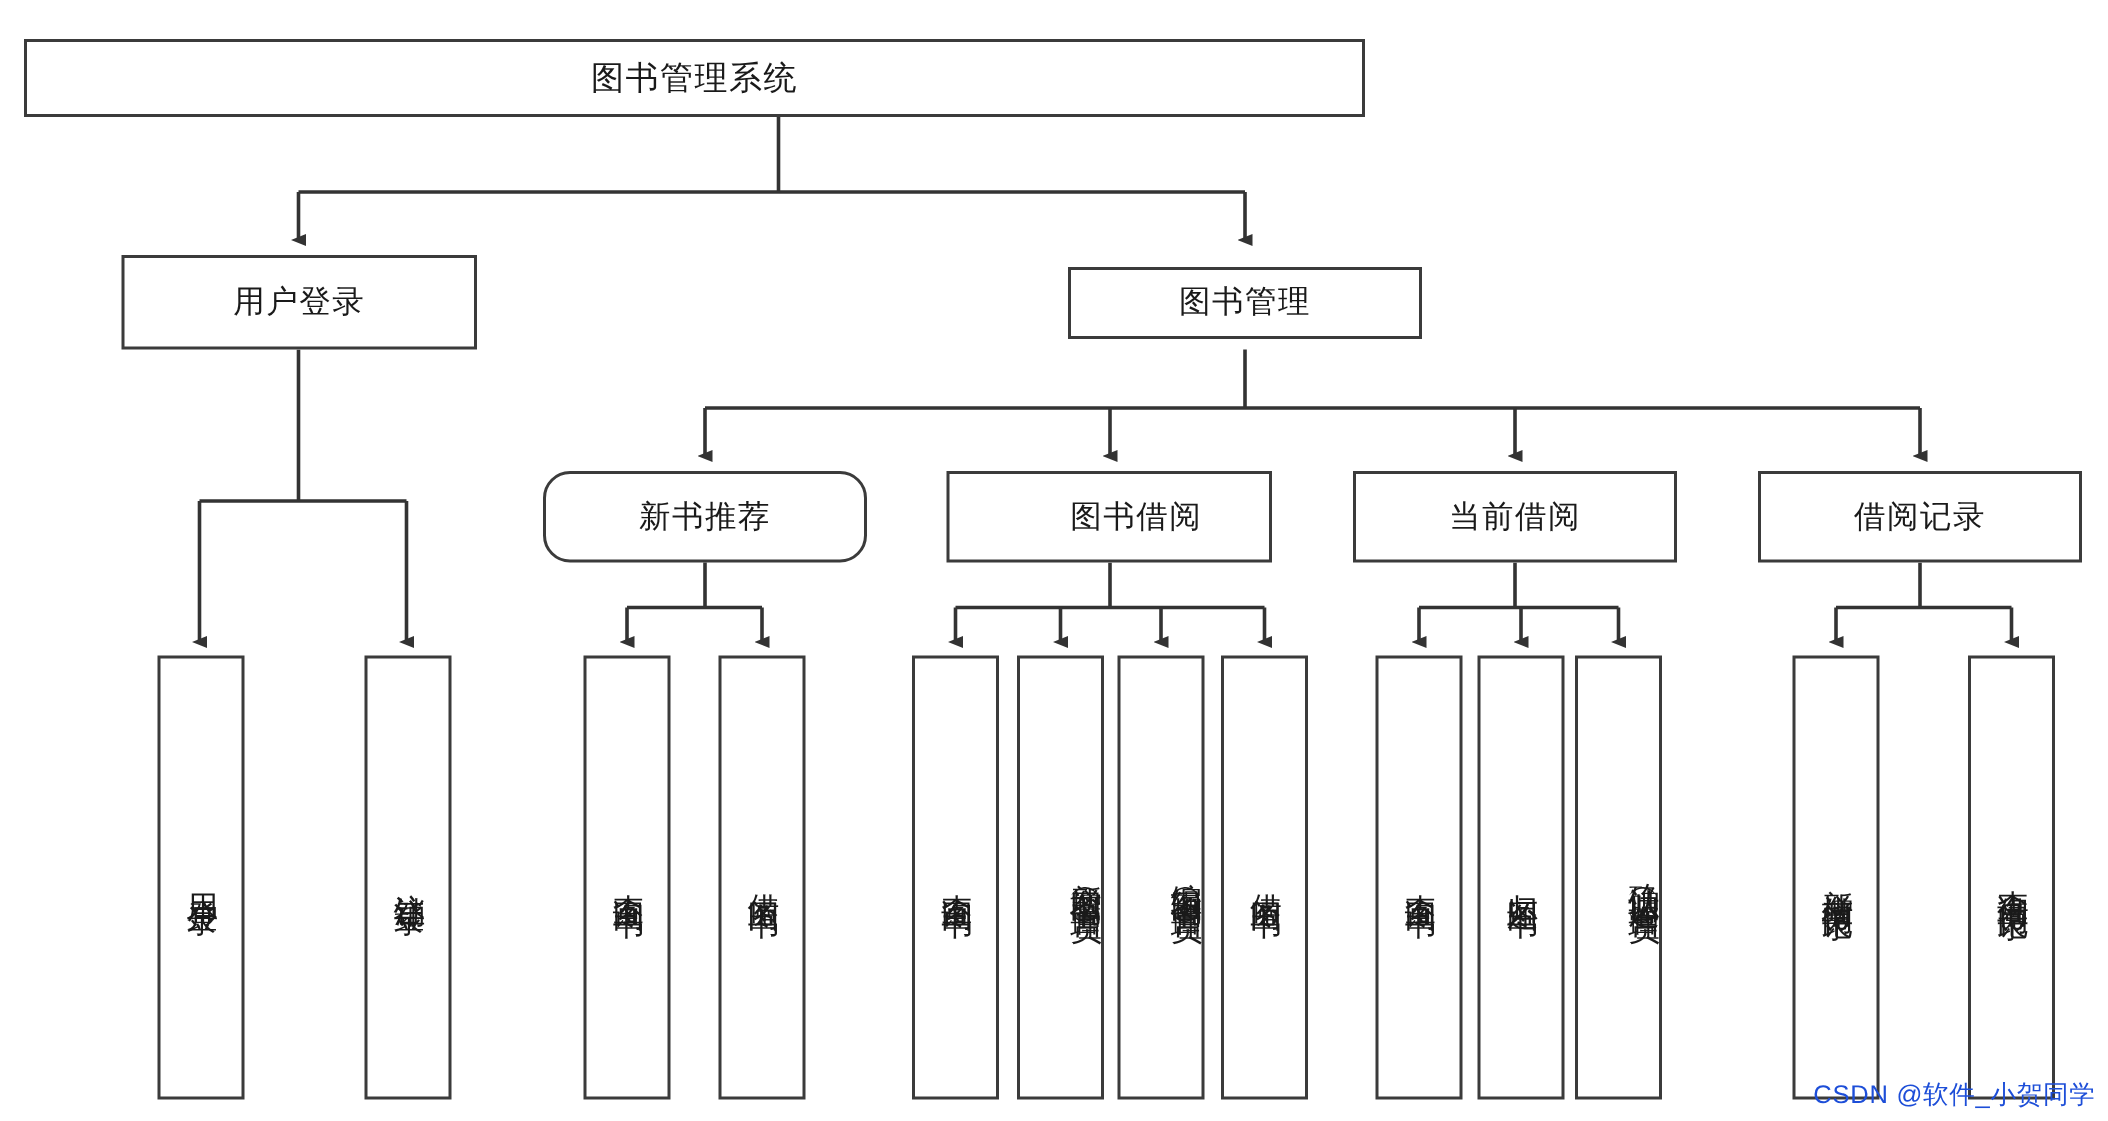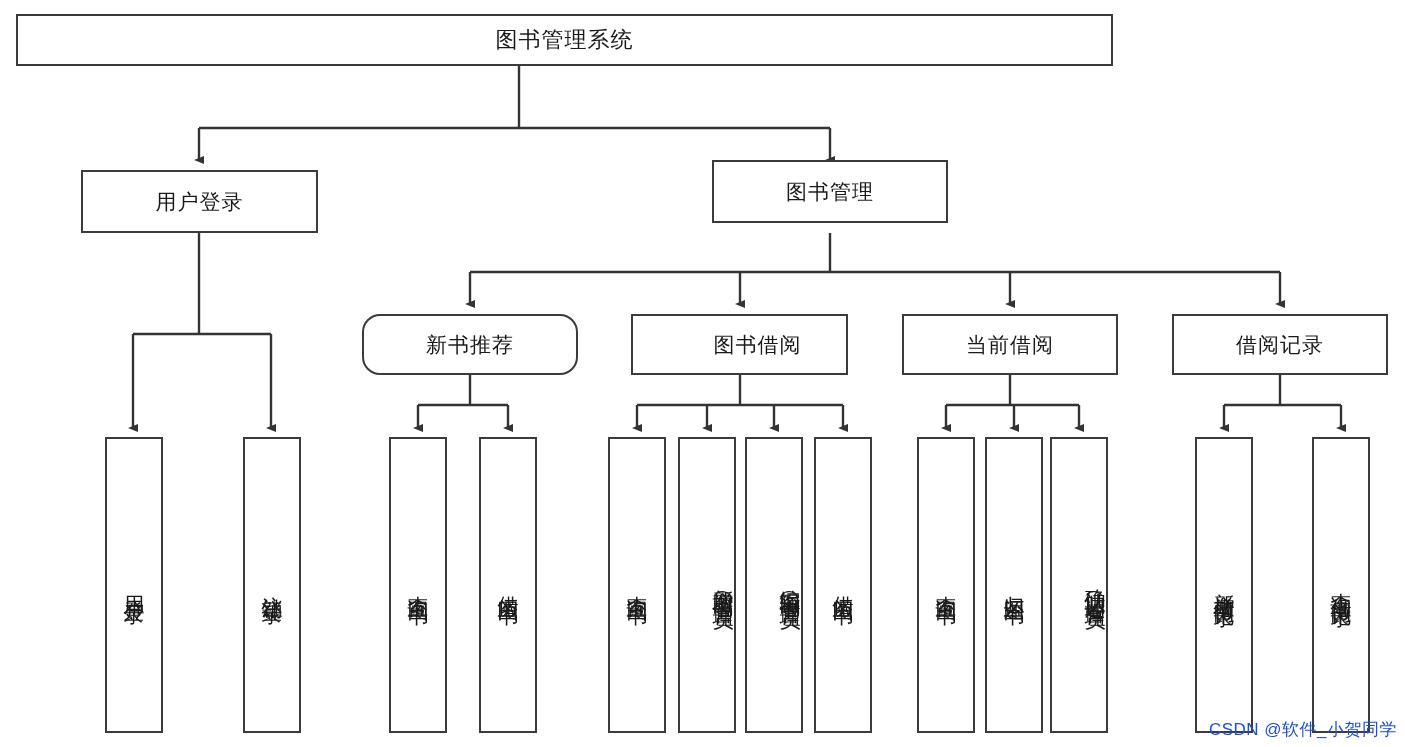--- a/index.html
+++ b/index.html
@@ -116,24 +116,24 @@
       <path d="M1014,405 L1014,428" marker-end="url(#arrow)"></path>
       <path d="M1079,405 L1079,428" marker-end="url(#arrow)"></path>
 
       <path d="M1280,375 L1280,405"></path>
       <path d="M1224,405 L1341,405"></path>
       <path d="M1224,405 L1224,428" marker-end="url(#arrow)"></path>
       <path d="M1341,405 L1341,428" marker-end="url(#arrow)"></path>
     </g>
   </svg>
 
-  <div class="node node-h root" style="left:16px; top:14px; width:1097px; height:52px;">图书管理系统</div>
+  <div class="node node-h root" style="left:16px; top:26px; width:894px; height:52px;">图书管理系统</div>
 
   <div class="node node-h" style="left:81px; top:170px; width:237px; height:63px;">用户登录</div>
-  <div class="node node-h" style="left:712px; top:160px; width:236px; height:63px;">图书管理</div>
+  <div class="node node-h" style="left:712px; top:178px; width:236px; height:48px;">图书管理</div>
 
   <div class="node node-h" style="left:362px; top:314px; width:216px; height:61px;border-radius:18px;">新书推荐</div>
   <div class="node node-h" style="left:631px; top:314px; width:217px; height:61px;padding-left:36px;">图书借阅</div>
   <div class="node node-h" style="left:902px; top:314px; width:216px; height:61px;">当前借阅</div>
   <div class="node node-h" style="left:1172px; top:314px; width:216px; height:61px;">借阅记录</div>
 
   <div class="node leaf centered" style="left:105px; top:437px; width:58px; height:296px;">用户登录</div>
   <div class="node leaf centered" style="left:243px; top:437px; width:58px; height:296px;">注销登录</div>
 
   <div class="node leaf centered" style="left:389px; top:437px; width:58px; height:296px;">查询图书</div>

